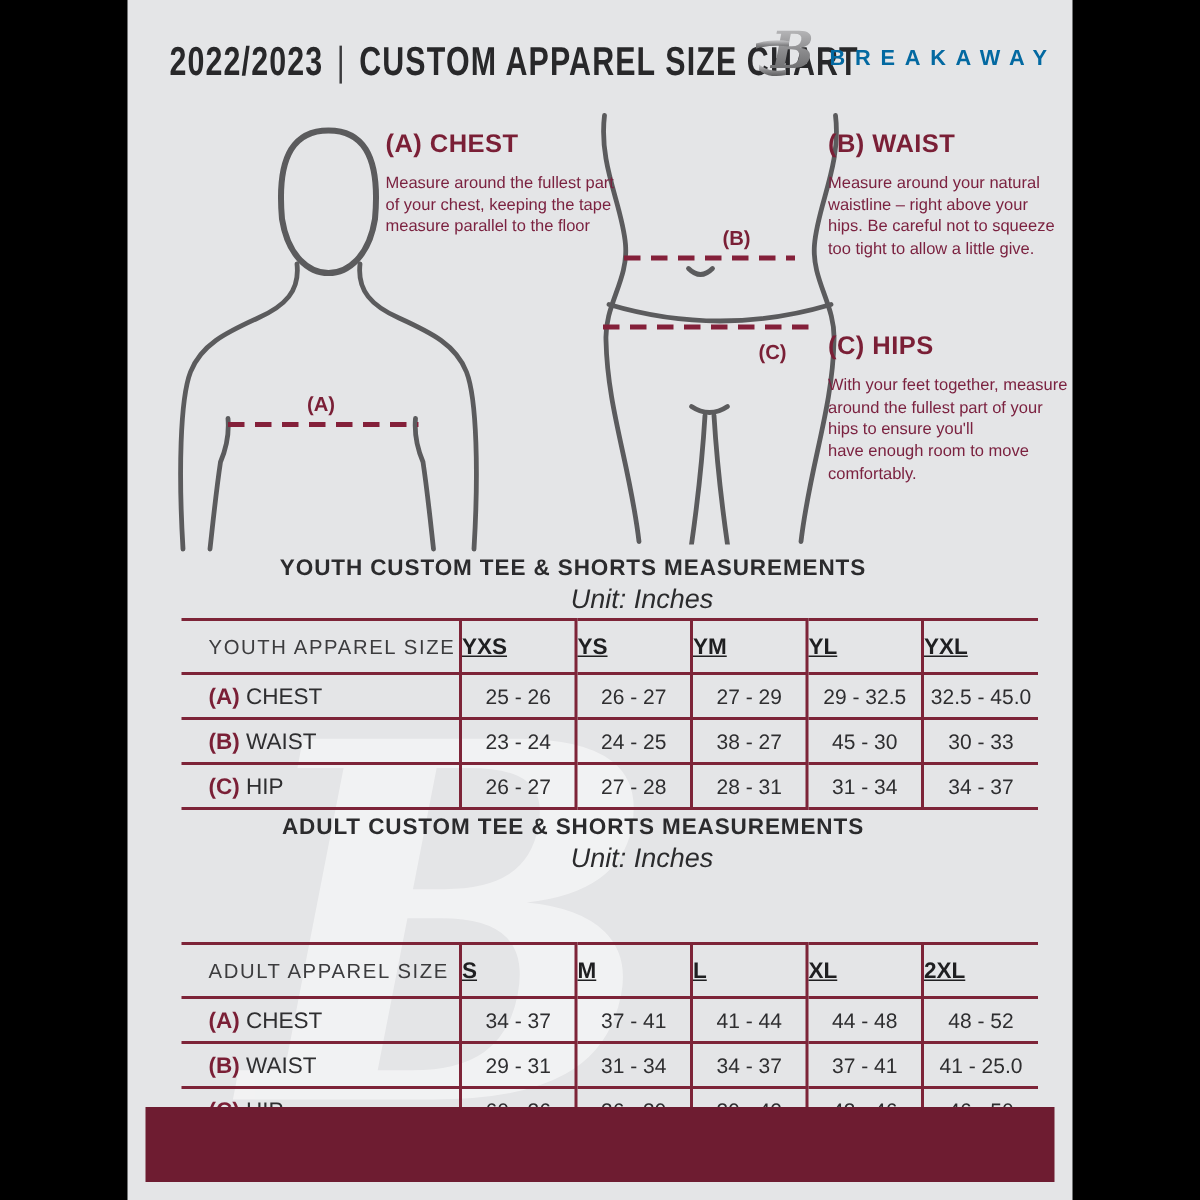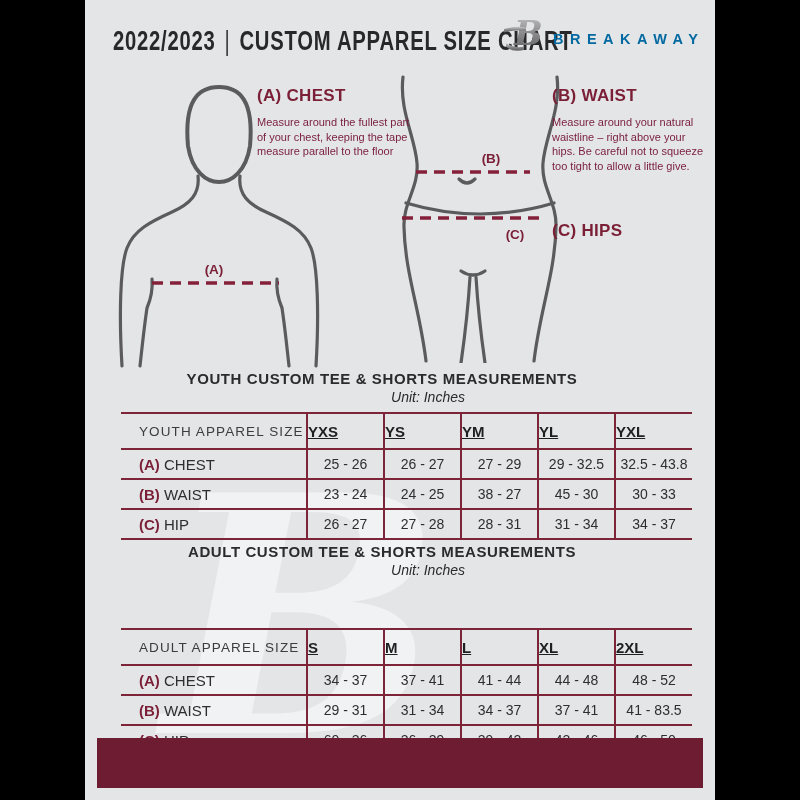--- a/index.html
+++ b/index.html
@@ -43,21 +43,21 @@
   .fig-chest{left:25px;top:76px;}
   .fig-waist{left:305px;top:75px;}
   .outline{fill:none;stroke:var(--figure);stroke-width:3.2;stroke-linecap:round;}
   .outline-head{stroke-width:4;}
   .measure{fill:none;stroke:#84203a;stroke-width:3.4;stroke-dasharray:11 7;}
   .measure-label{font:700 13.5px "Liberation Sans",sans-serif;fill:var(--maroon);}
 
   
   .sec-title{position:absolute;left:0;width:594px;text-align:center;font-size:15px;
     font-weight:700;letter-spacing:.6px;color:#2b2b2d;}
-  .sec-unit{position:absolute;left:0;width:686px;text-align:center;font-size:14px;
+  .sec-unit{position:absolute;left:0;width:686px;text-align:center;font-size:18px;
     font-style:italic;color:#2b2b2d;}
   .t-youth-title{top:370px;} .t-youth-unit{top:389px;}
   .t-adult-title{top:543px;} .t-adult-unit{top:562px;}
 
   
   .size-table{position:absolute;left:36px;width:571px;border-collapse:collapse;table-layout:fixed;}
   .size-table-youth{top:412px;} .size-table-adult{top:585px;margin-top:43px;}
   .size-table th,.size-table td{border-top:2px solid var(--tableline);border-bottom:2px solid var(--tableline);}
   .size-table tr>*+*{border-left:2px solid var(--tableline);}
   .size-table thead th{height:36px;}
@@ -127,20 +127,22 @@
       <div class="instr instr-a">
         <h3>(A) CHEST</h3>
         <p>Measure around the fullest part of your chest, keeping the tape measure parallel to the floor</p>
       </div>
       <div class="instr instr-b">
         <h3>(B) WAIST</h3>
         <p>Measure around your natural waistline – right above your hips. Be careful not to squeeze too tight to allow a little give.</p>
       </div>
       <div class="instr instr-c">
         <h3>(C) HIPS</h3>
+        <p>With your feet together, measure around the fullest part of your hips to ensure you'll
+have enough room to move comfortably.</p>
       </div>
 
       <div class="sec-title t-youth-title">YOUTH CUSTOM TEE &amp; SHORTS MEASUREMENTS</div>
       <div class="sec-unit t-youth-unit">Unit: Inches</div>
       <table class="size-table size-table-youth">
           <thead>
             <tr>
               <th class="col-label">YOUTH APPAREL SIZE</th>
               <th class="col-size">YXS</th>
               <th class="col-size">YS</th>
@@ -149,21 +151,21 @@
               <th class="col-size">YXL</th>
             </tr>
           </thead>
           <tbody>
             <tr>
               <th><span class="prefix">(A)</span><span> CHEST</span></th>
               <td>25 - 26</td>
               <td>26 - 27</td>
               <td>27 - 29</td>
               <td>29 - 32.5</td>
-              <td>32.5 - 43.8</td>
+              <td>32.5 - 45.0</td>
             </tr>
             <tr>
               <th><span class="prefix">(B)</span><span> WAIST</span></th>
               <td>23 - 24</td>
               <td>24 - 25</td>
               <td>38 - 27</td>
               <td>45 - 30</td>
               <td>30 - 33</td>
             </tr>
             <tr>
@@ -198,21 +200,21 @@
               <td>41 - 44</td>
               <td>44 - 48</td>
               <td>48 - 52</td>
             </tr>
             <tr>
               <th><span class="prefix">(B)</span><span> WAIST</span></th>
               <td>29 - 31</td>
               <td>31 - 34</td>
               <td>34 - 37</td>
               <td>37 - 41</td>
-              <td>41 - 83.5</td>
+              <td>41 - 25.0</td>
             </tr>
             <tr>
               <th><span class="prefix">(C)</span><span> HIP</span></th>
               <td>60 - 36</td>
               <td>36 - 39</td>
               <td>39 - 42</td>
               <td>43 - 46</td>
               <td>46 - 50</td>
             </tr>
           </tbody>

